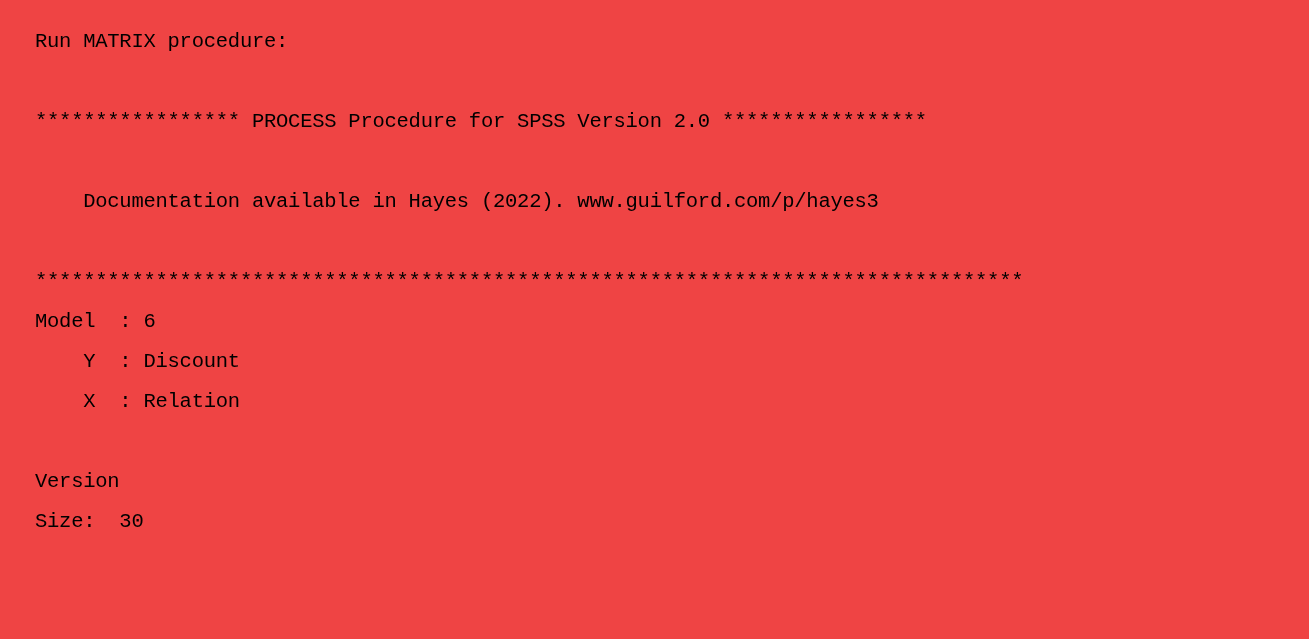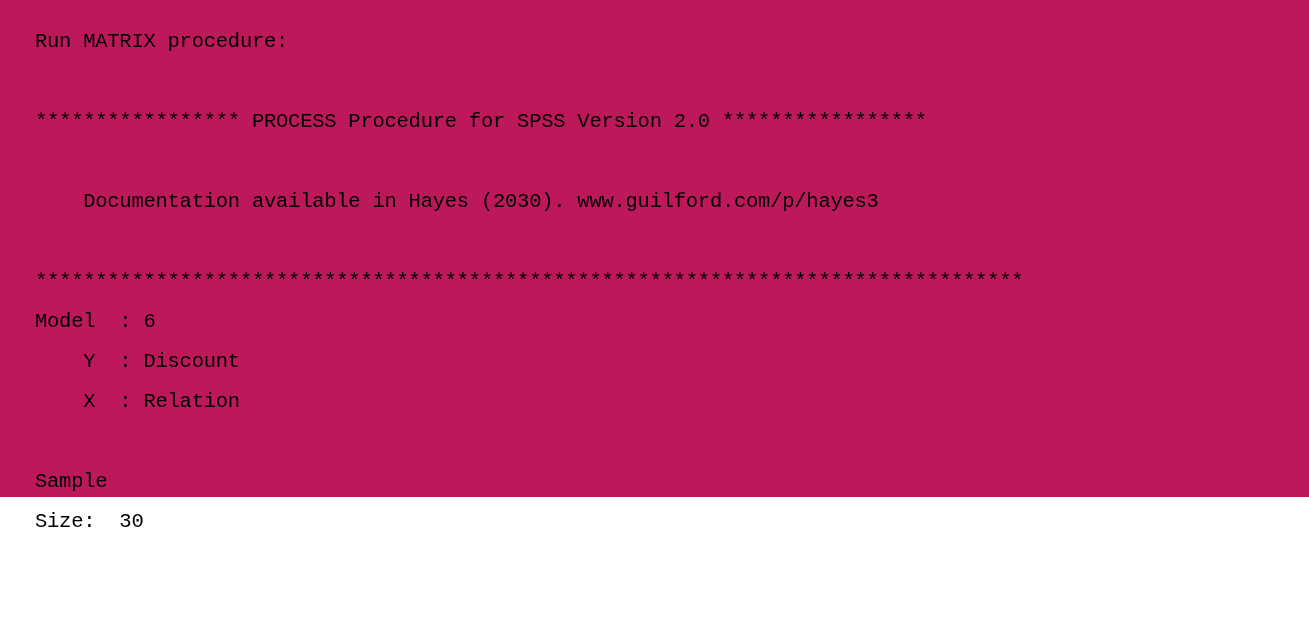--- a/index.html
+++ b/index.html
@@ -12,22 +12,22 @@
     width: 1309px;
     height: 639px;
     overflow: hidden;
     font-family: "Liberation Mono", "DejaVu Sans Mono", monospace;
   }
   #output-console {
     position: absolute;
     top: 0;
     left: 0;
     width: 1309px;
-    height: 497px;
-    background: #be185d;
+    height: 639px;
+    background: #ef4444;
     box-sizing: border-box;
     padding: 22px 0 0 35px;
   }
   .line {
     display: block;
     white-space: pre;
     font-family: "Liberation Mono", "DejaVu Sans Mono", monospace;
     font-size: 20.5px;
     line-height: 40px;
     height: 40px;
@@ -41,22 +41,22 @@
   }
 </style>
 </head>
 <body>
 
 <div id="output-console">
     <div class="line">Run MATRIX procedure:</div>
     <div class="line blank"></div>
     <div class="line">***************** PROCESS Procedure for SPSS Version 2.0 *****************</div>
     <div class="line blank"></div>
-    <div class="line">    Documentation available in Hayes (2030). www.guilford.com/p/hayes3</div>
+    <div class="line">    Documentation available in Hayes (2022). www.guilford.com/p/hayes3</div>
     <div class="line blank"></div>
     <div class="line">**********************************************************************************</div>
     <div class="line">Model  : 6</div>
     <div class="line">    Y  : Discount</div>
     <div class="line">    X  : Relation</div>
     <div class="line blank"></div>
-    <div class="line">Sample</div>
+    <div class="line">Version</div>
     <div class="line">Size:  30</div>
   </div>
 
 </body></html>

